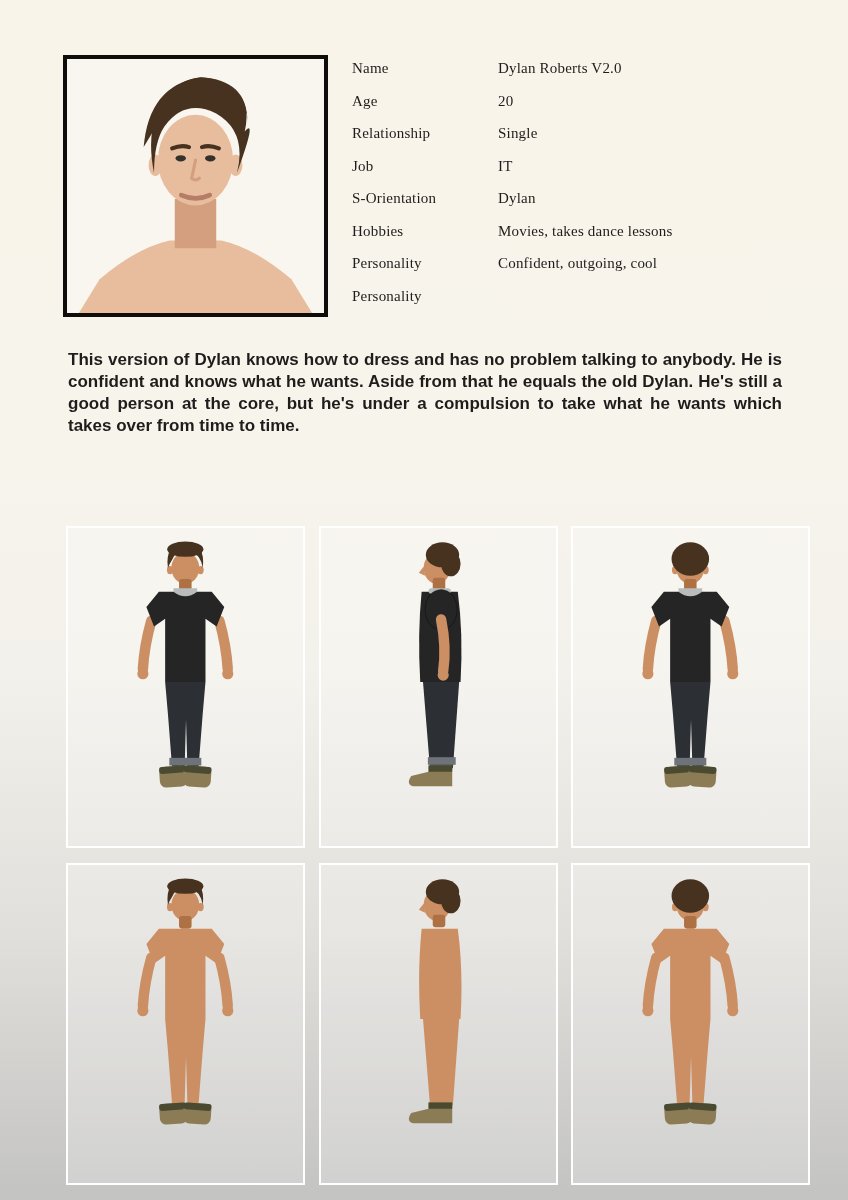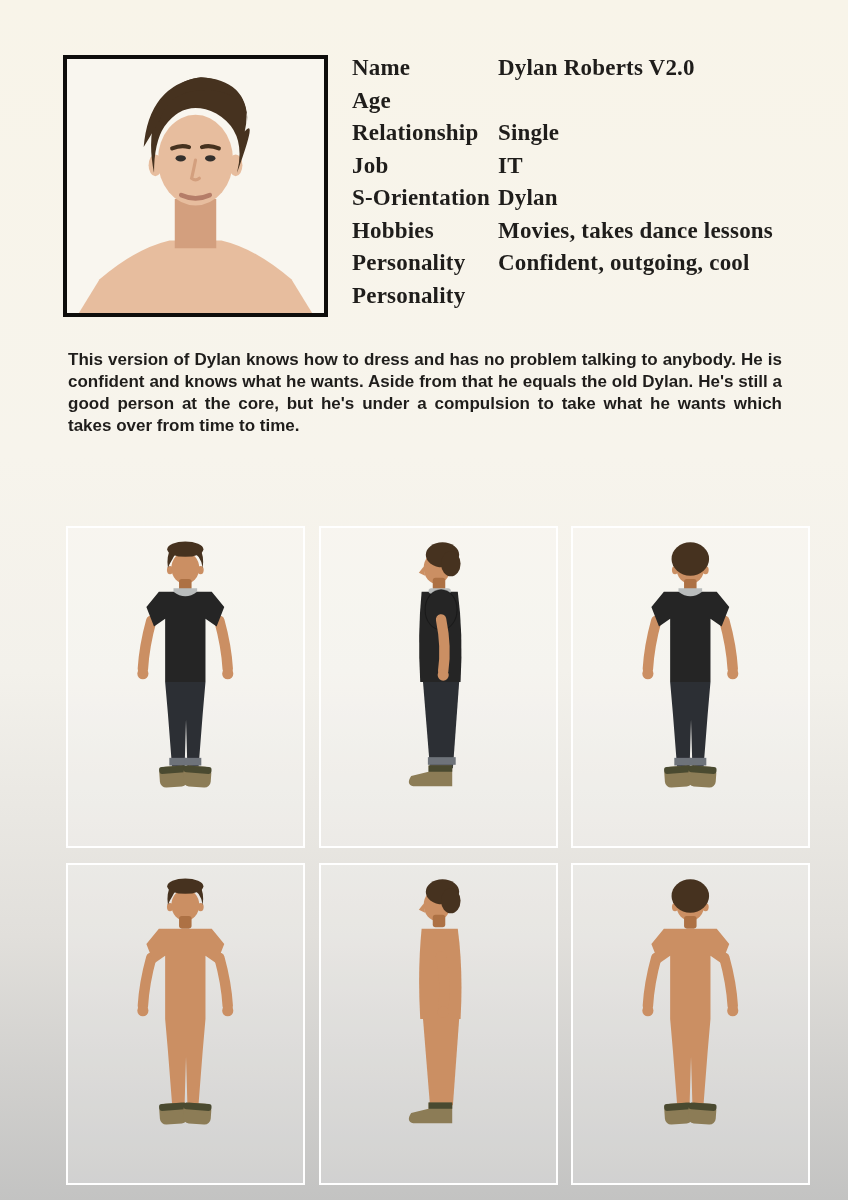--- a/index.html
+++ b/index.html
@@ -11,21 +11,21 @@
   .portrait{
     position:absolute;left:63px;top:55px;width:257px;height:254px;
     border:4px solid #0e0d0b;background:#f9f6ef;box-sizing:content-box;
   }
   .portrait svg{display:block;width:100%;height:100%;}
   .info{
     position:absolute;left:352px;top:57px;width:460px;
     font-family:cursive;color:#1f1d1b;
   }
   .field-row{display:grid;grid-template-columns:146px 1fr;margin-bottom:10px;}
-  .field-label,.field-value{font-size:23px;line-height:22.5px;font-weight:700;letter-spacing:.2px;}
+  .field-label,.field-value{font-size:15px;line-height:22.5px;font-weight:400;letter-spacing:.2px;}
   .field-value{white-space:pre-line;}
   .desc{
     position:absolute;left:68px;top:349px;width:714px;margin:0;
     font-size:17px;line-height:22px;text-align:justify;color:#1f1d1b;font-weight:bold;
   }
   .figures{
     position:absolute;left:66px;top:526px;
     display:grid;grid-template-columns:repeat(3,239px);grid-auto-rows:322px;
     column-gap:13.5px;row-gap:15px;
   }
@@ -62,20 +62,21 @@
   </div>
 
   <div class="info">
   <div class="field-row">
     <div class="field-label">Name</div>
     <div class="field-value">Dylan Roberts V2.0</div>
   </div>
 
   <div class="field-row">
     <div class="field-label">Age</div>
+    <div class="field-value">20</div>
   </div>
 
   <div class="field-row">
     <div class="field-label">Relationship</div>
     <div class="field-value">Single</div>
   </div>
 
   <div class="field-row">
     <div class="field-label">Job</div>
     <div class="field-value">IT</div>

